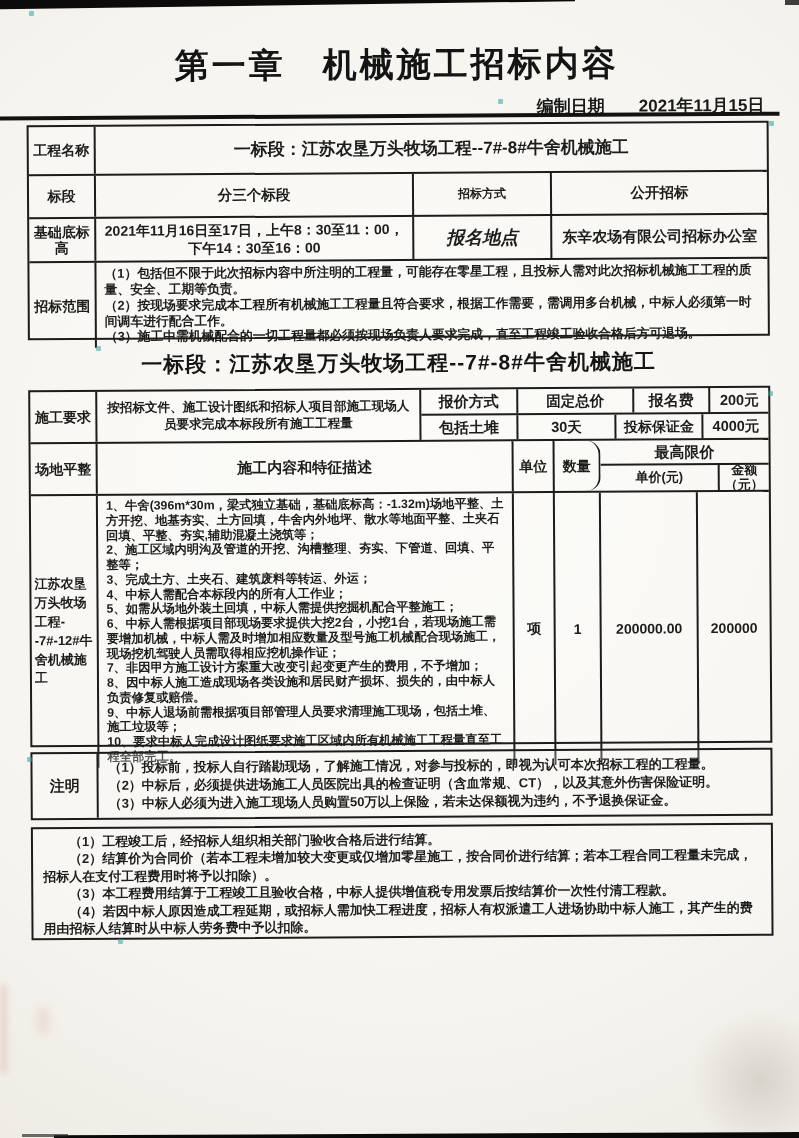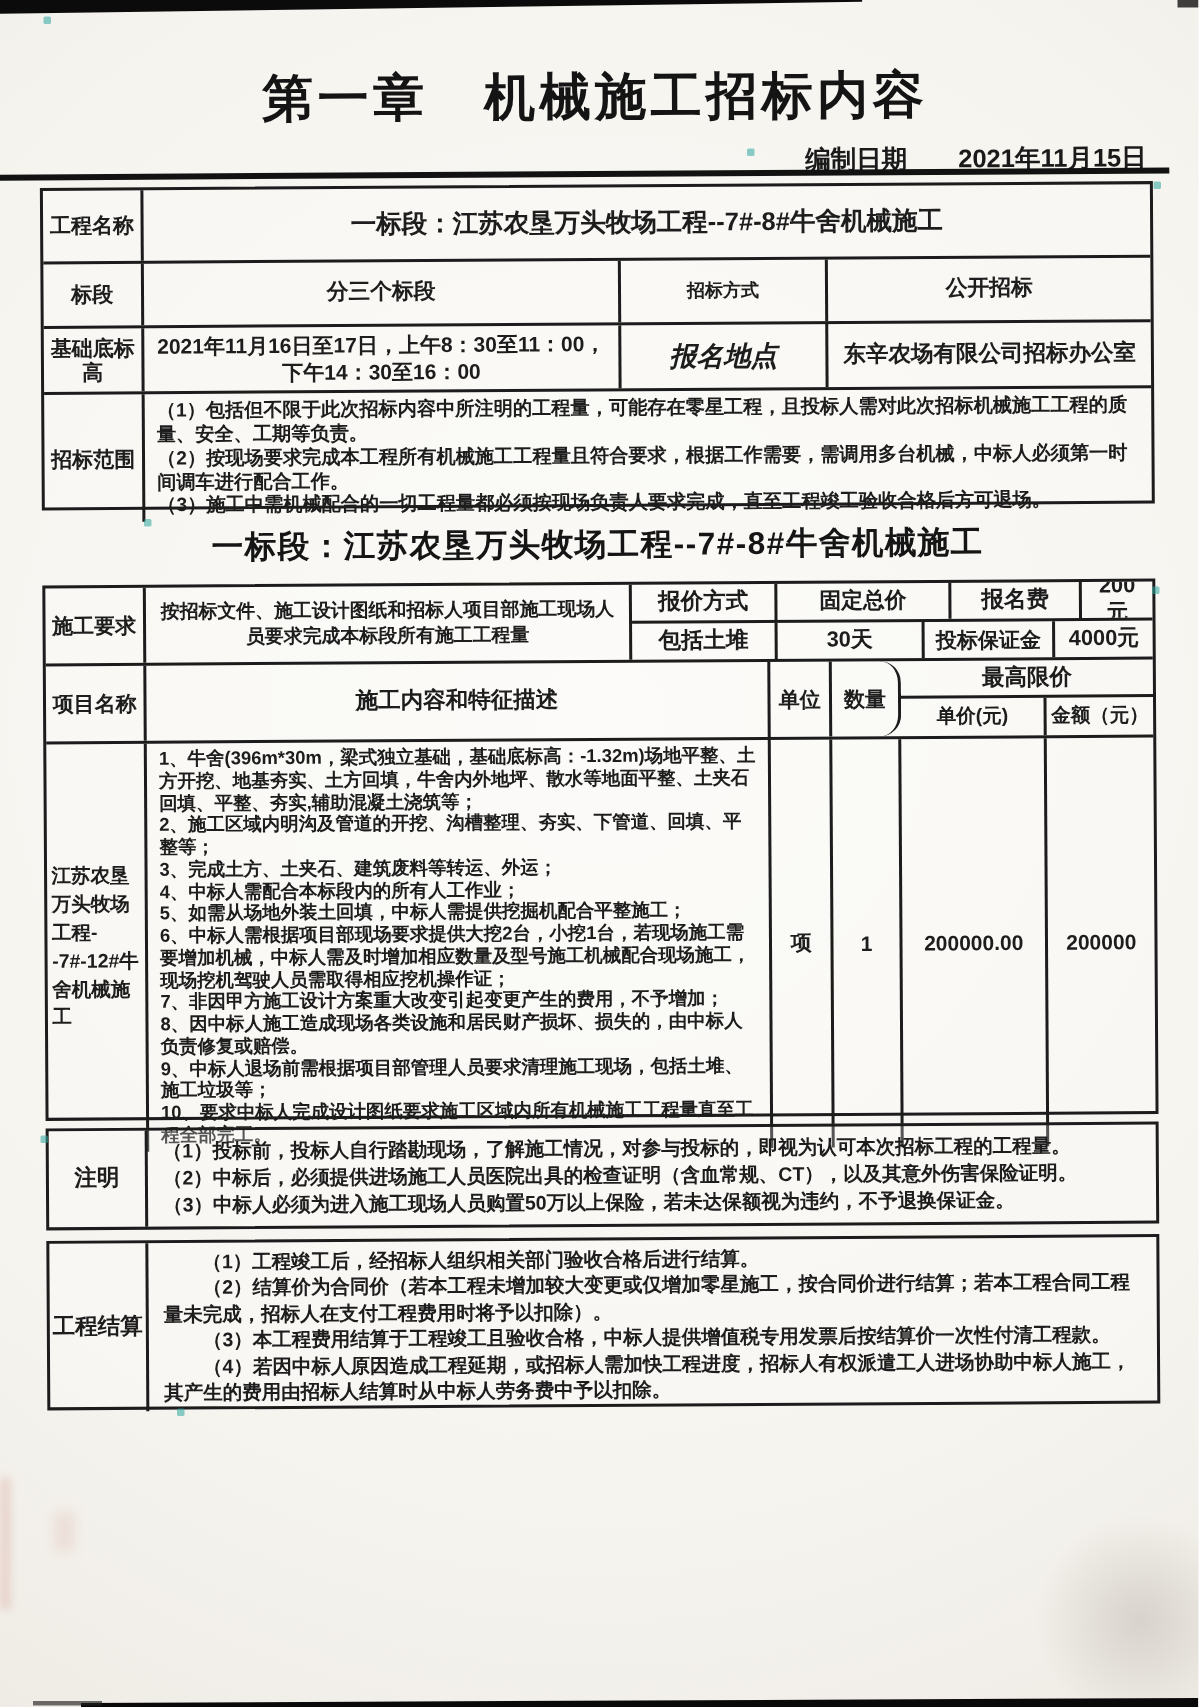--- a/index.html
+++ b/index.html
@@ -100,43 +100,43 @@
 
   <div class="tbl" style="top:388px;height:357px;">
 
     <div class="tr" style="height:52px;">
       <div class="td lbl" style="width:67px;">施工要求</div>
       <div class="td" style="width:324px;font-size:12.6px;font-weight:700;line-height:1.35;padding:2px 4px;">按招标文件、施工设计图纸和招标人项目部施工现场人员要求完成本标段所有施工工程量</div>
       <div class="col">
         <div class="subrow">
           <div class="td lbl" style="width:97px;font-size:15px;">报价方式</div>
           <div class="td val" style="width:116px;">固定总价</div>
-          <div class="td lbl" style="width:87px;font-size:15px;">报名费</div>
+          <div class="td lbl" style="width:76px;font-size:15px;">报名费</div>
           <div class="td val" style="flex:1;">200元</div>
         </div>
         <div class="subrow">
           <div class="td lbl" style="width:97px;font-size:15px;">包括土堆</div>
           <div class="td val" style="width:98px;">30天</div>
           <div class="td lbl" style="width:87px;font-size:14px;">投标保证金</div>
           <div class="td val" style="flex:1;">4000元</div>
         </div>
       </div>
     </div>
 
     <div class="tr" style="height:52px;">
-      <div class="td lbl" style="width:67px;">项目名称</div>
+      <div class="td lbl" style="width:67px;">场地平整</div>
       <div class="td lbl" style="width:416px;font-size:15px;">施工内容和特征描述</div>
       <div class="td lbl" style="width:41px;">单位</div>
       <div class="td lbl" style="width:46px;border-radius:14px;">数量</div>
       <div class="col">
         <div class="subrow" style="flex:0 0 25px;">
           <div class="td lbl" style="flex:1;font-size:15px;">最高限价</div>
         </div>
         <div class="subrow">
-          <div class="td lbl" style="width:97px;font-size:13px;">单价(元)</div>
+          <div class="td lbl" style="width:119px;font-size:13px;">单价(元)</div>
           <div class="td lbl" style="flex:1;font-size:13px;">金额（元）</div>
         </div>
       </div>
     </div>
 
     <div class="tr" style="flex:1;">
       <div class="td project-cell" style="width:67px;">江苏农垦万头牧场工程--7#-12#牛舍机械施工</div>
       <div class="td paralist desc" style="width:416px;align-items:flex-start;">
         <p>1、牛舍(396m*30m，梁式独立基础，基础底标高：-1.32m)场地平整、土方开挖、地基夯实、土方回填，牛舍内外地坪、散水等地面平整、土夹石回填、平整、夯实,辅助混凝土浇筑等；</p>
         <p>2、施工区域内明沟及管道的开挖、沟槽整理、夯实、下管道、回填、平整等；</p>
@@ -162,21 +162,20 @@
       <div class="td note-body" style="flex:1;align-items:flex-start;">
         <p>（1）投标前，投标人自行踏勘现场，了解施工情况，对参与投标的，即视为认可本次招标工程的工程量。</p>
         <p>（2）中标后，必须提供进场施工人员医院出具的检查证明（含血常规、CT），以及其意外伤害保险证明。</p>
         <p>（3）中标人必须为进入施工现场人员购置50万以上保险，若未达保额视为违约，不予退换保证金。</p>
       </div>
     </div>
   </div>
 
   <div class="tbl" style="top:825px;height:113px;">
     <div class="tr" style="flex:1;">
-      <div class="td lbl" style="width:66px;font-size:15px;line-height:1.3;">工程结算</div>
       <div class="td note-body settle-body" style="flex:1;align-items:flex-start;">
         <p>（1）工程竣工后，经招标人组织相关部门验收合格后进行结算。</p>
         <p>（2）结算价为合同价（若本工程未增加较大变更或仅增加零星施工，按合同价进行结算；若本工程合同工程量未完成，招标人在支付工程费用时将予以扣除）。</p>
         <p>（3）本工程费用结算于工程竣工且验收合格，中标人提供增值税专用发票后按结算价一次性付清工程款。</p>
         <p>（4）若因中标人原因造成工程延期，或招标人需加快工程进度，招标人有权派遣工人进场协助中标人施工，其产生的费用由招标人结算时从中标人劳务费中予以扣除。</p>
       </div>
     </div>
   </div>
 
 </div>

